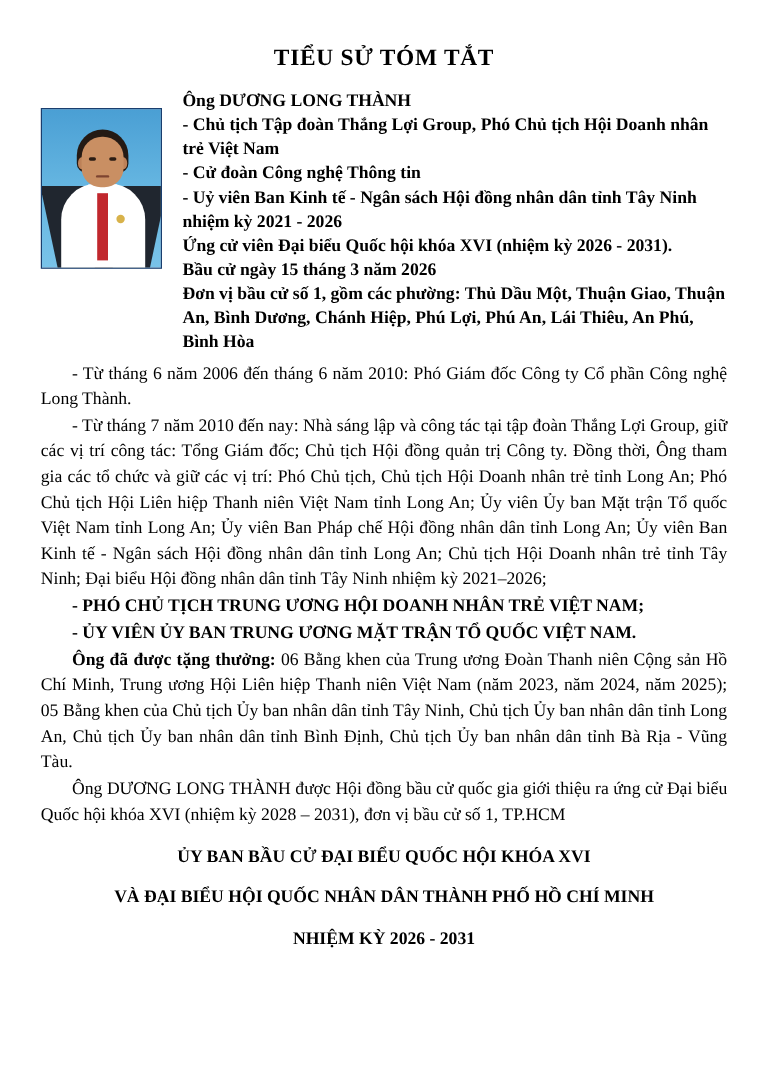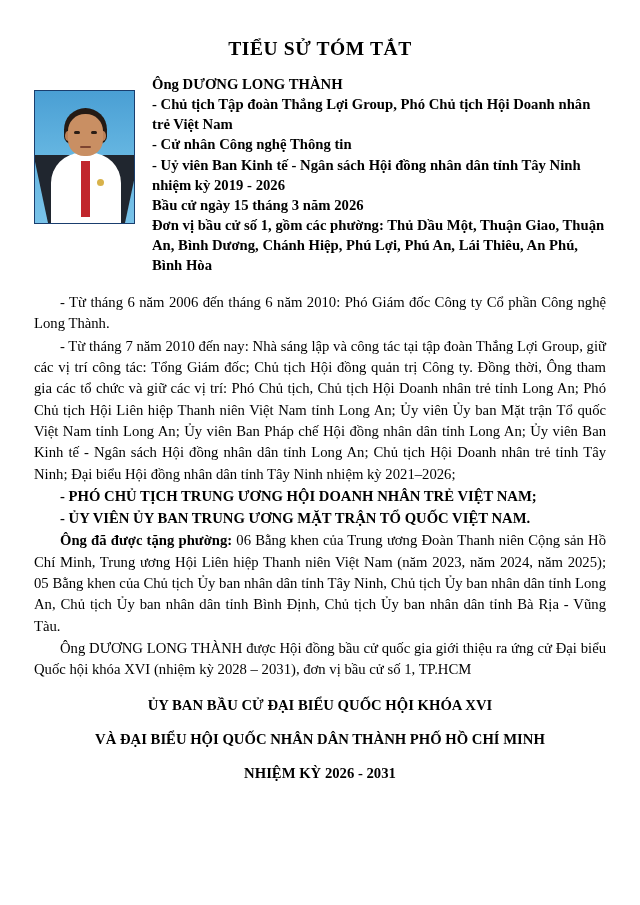--- a/index.html
+++ b/index.html
@@ -188,40 +188,41 @@
       <div class="ear-r"></div>
       <div class="face"></div>
       <div class="eye-l"></div>
       <div class="eye-r"></div>
       <div class="mouth"></div>
     </div>
 
     <div class="header-lines">
       <p class="ln">Ông DƯƠNG LONG THÀNH</p>
       <p class="ln">- Chủ tịch Tập đoàn Thắng Lợi Group, Phó Chủ tịch Hội Doanh nhân trẻ Việt Nam</p>
-      <p class="ln">- Cử nhân Công nghệ Thông tin</p>
-      <p class="ln">- Uỷ viên Ban Kinh tế - Ngân sách Hội đồng nhân dân tỉnh Tây Ninh nhiệm kỳ 2019 - 2026</p>
+      <p class="ln">- Cử đoàn Công nghệ Thông tin</p>
+      <p class="ln">- Uỷ viên Ban Kinh tế - Ngân sách Hội đồng nhân dân tỉnh Tây Ninh nhiệm kỳ 2021 - 2026</p>
+      <p class="ln">Ứng cử viên Đại biểu Quốc hội khóa XVI (nhiệm kỳ 2026 - 2031).</p>
       <p class="ln">Bầu cử ngày 15 tháng 3 năm 2026</p>
       <p class="ln">Đơn vị bầu cử số 1, gồm các phường: Thủ Dầu Một, Thuận Giao, Thuận An, Bình Dương, Chánh Hiệp, Phú Lợi, Phú An, Lái Thiêu, An Phú, Bình Hòa</p>
     </div>
   </div>
 
   <div class="body-text">
 
 
 
     <p class="dash">- Từ tháng 6 năm 2006 đến tháng 6 năm 2010: Phó Giám đốc Công ty Cổ phần Công nghệ Long Thành.</p>
 
     <p class="dash">- Từ tháng 7 năm 2010 đến nay: Nhà sáng lập và công tác tại  tập đoàn Thắng Lợi Group, giữ các vị trí công tác: Tổng Giám đốc; Chủ tịch Hội đồng quản trị Công ty. Đồng thời, Ông tham gia các tổ chức và giữ các vị trí: Phó Chủ tịch, Chủ tịch Hội Doanh nhân trẻ tỉnh Long An; Phó Chủ tịch Hội Liên hiệp Thanh niên Việt Nam tỉnh Long An; Ủy viên Ủy ban Mặt trận Tổ quốc Việt Nam tỉnh Long An; Ủy viên Ban Pháp chế Hội đồng nhân dân tỉnh Long An; Ủy viên Ban Kinh tế - Ngân sách Hội đồng nhân dân tỉnh Long An; Chủ tịch Hội Doanh nhân trẻ tỉnh Tây Ninh; Đại biểu Hội đồng nhân dân tỉnh Tây Ninh nhiệm kỳ 2021–2026;</p>
 
     <p class="dash bold-line">- PHÓ CHỦ TỊCH TRUNG ƯƠNG HỘI DOANH NHÂN TRẺ VIỆT NAM;</p>
 
     <p class="dash bold-line">- ỦY VIÊN ỦY BAN TRUNG ƯƠNG MẶT TRẬN TỔ QUỐC VIỆT NAM.</p>
 
-    <p><b>Ông đã được tặng phường:</b><span> 06 Bằng khen của Trung ương Đoàn Thanh niên Cộng sản Hồ Chí Minh, Trung ương Hội Liên hiệp Thanh niên Việt Nam (năm 2023, năm 2024, năm 2025); 05 Bằng khen của Chủ tịch Ủy ban nhân dân tỉnh Tây Ninh, Chủ tịch Ủy ban nhân dân tỉnh Long An, Chủ tịch Ủy ban nhân dân tỉnh Bình Định, Chủ tịch Ủy ban nhân dân tỉnh Bà Rịa - Vũng Tàu.</span></p>
+    <p><b>Ông đã được tặng thưởng:</b><span> 06 Bằng khen của Trung ương Đoàn Thanh niên Cộng sản Hồ Chí Minh, Trung ương Hội Liên hiệp Thanh niên Việt Nam (năm 2023, năm 2024, năm 2025); 05 Bằng khen của Chủ tịch Ủy ban nhân dân tỉnh Tây Ninh, Chủ tịch Ủy ban nhân dân tỉnh Long An, Chủ tịch Ủy ban nhân dân tỉnh Bình Định, Chủ tịch Ủy ban nhân dân tỉnh Bà Rịa - Vũng Tàu.</span></p>
 
     <p>Ông DƯƠNG LONG THÀNH được Hội đồng bầu cử quốc gia giới thiệu ra ứng cử Đại biểu Quốc hội khóa XVI (nhiệm kỳ 2028 – 2031), đơn vị bầu cử số 1, TP.HCM</p>
   </div>
 
   <div class="footer">
     <p class="fl">ỦY BAN BẦU CỬ ĐẠI BIỂU QUỐC HỘI KHÓA XVI</p>
     <p class="fl">VÀ ĐẠI BIỂU HỘI QUỐC NHÂN DÂN THÀNH PHỐ HỒ CHÍ MINH</p>
     <p class="fl">NHIỆM KỲ 2026 - 2031</p>
   </div>
 

